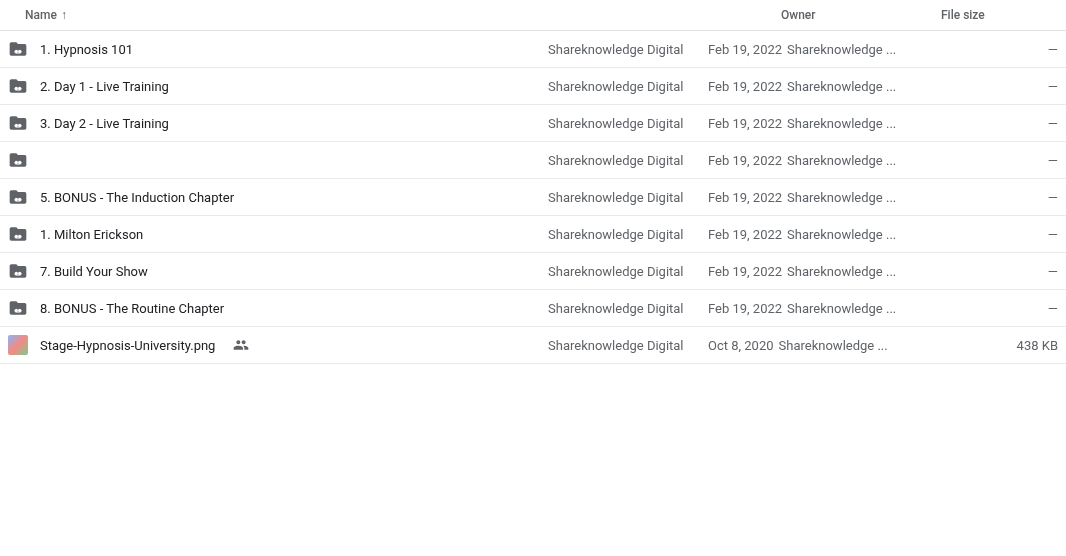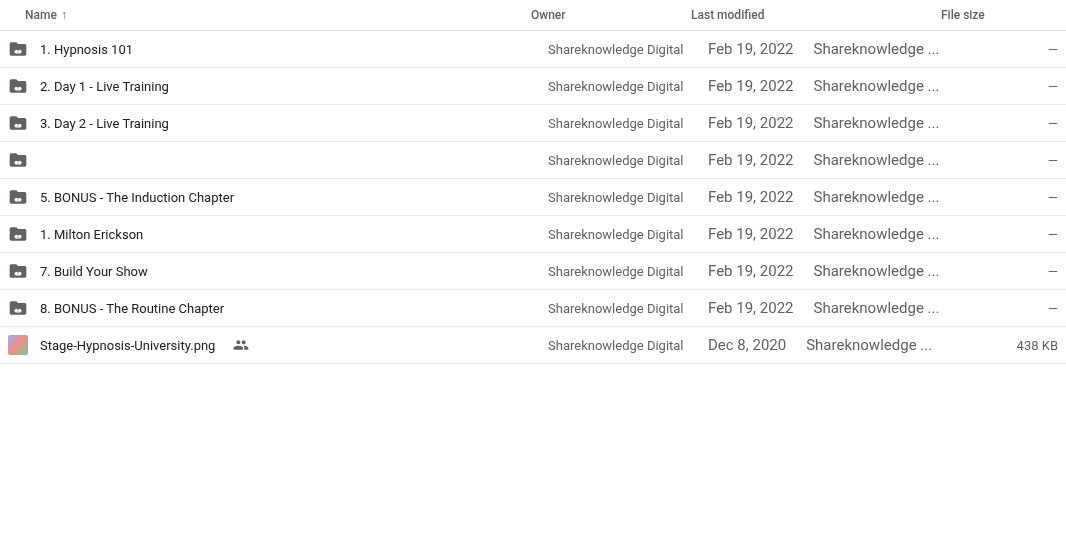--- a/index.html
+++ b/index.html
@@ -100,25 +100,25 @@
       width: 160px;
       font-size: 13px;
       color: #5f6368;
       white-space: nowrap;
       overflow: hidden;
       text-overflow: ellipsis;
     }
 
     .col-modified-val {
       width: 250px;
-      font-size: 15px;
-      color: #5f6368;
-      display: flex;
-      align-items: center;
-      gap: 20px;
+      font-size: 13px;
+      color: #5f6368;
+      display: flex;
+      align-items: center;
+      gap: 5px;
     }
 
     .modified-date {
       flex-shrink: 0;
     }
 
     .modified-by {
       color: #5f6368;
       white-space: nowrap;
       overflow: hidden;
@@ -156,23 +156,20 @@
 
 <div class="file-list">
 
   <div class="header-row">
     <div class="col-name">
       <span>Name</span>
       <span class="sort-arrow">↑</span>
     </div>
     <div class="col-owner">
       <span>Owner</span>
-    </div>
-    <div class="col-modified">
-      <span>Last modified</span>
     </div>
     <div class="col-filesize">
       <span>File size</span>
     </div>
   </div>
 
   <div id="rows-container">
       <div class="file-row">
       <div class="col-name">
 
@@ -348,19 +345,19 @@
         </div>
         <span class="file-name">Stage-Hypnosis-University.png</span>
         <span class="shared-badge">
         <svg width="16" height="16" viewBox="0 0 24 24" fill="none">
           <path d="M16 11c1.66 0 2.99-1.34 2.99-3S17.66 5 16 5c-1.66 0-3 1.34-3 3s1.34 3 3 3zm-8 0c1.66 0 2.99-1.34 2.99-3S9.66 5 8 5C6.34 5 5 6.34 5 8s1.34 3 3 3zm0 2c-2.33 0-7 1.17-7 3.5V19h14v-2.5c0-2.33-4.67-3.5-7-3.5zm8 0c-.29 0-.62.02-.97.05 1.16.84 1.97 1.97 1.97 3.45V19h6v-2.5c0-2.33-4.67-3.5-7-3.5z" fill="#5f6368"></path>
         </svg>
       </span>
       </div>
       <div class="col-owner-val">Shareknowledge Digital</div>
       <div class="col-modified-val">
-        <span class="modified-date">Dec 8, 2020</span>
+        <span class="modified-date">Oct 8, 2020</span>
         <span class="modified-by">Shareknowledge ...</span>
       </div>
       <div class="col-filesize-val">438 KB</div>
     </div>
     </div>
 </div>
 
 </body></html>

